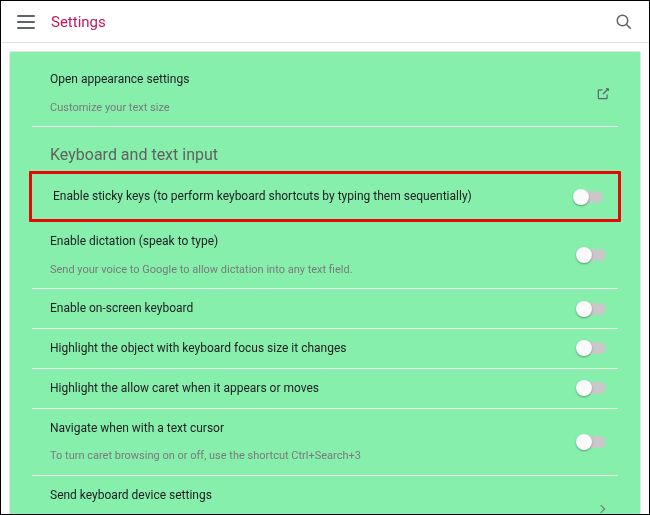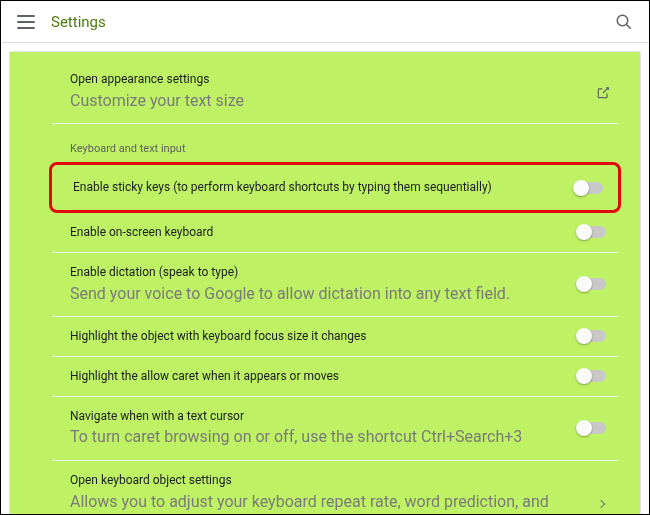--- a/index.html
+++ b/index.html
@@ -23,62 +23,61 @@
       display: flex; flex-direction: column;
       justify-content: space-between;
       margin-right: 16px;
       cursor: pointer;
     }
     .menu-icon span {
       display: block; height: 2px; background: #5f6368; border-radius: 1px;
     }
     .header-title {
       font-size: 15px;
-      color: #4d7c0f;
+      color: #be185d;
       font-weight: 400;
     }
     .spacer { flex: 1; }
     .search-icon { width: 18px; height: 18px; cursor: pointer; }
     .search-icon svg { stroke: #5f6368; }
     .page {
       padding: 8px 8px 0 8px;
       height: calc(515px - 42px);
     }
     .card {
       border: 1px solid #e4e4e4;
       border-radius: 2px;
-      background: #bef264;
+      background: #86efac;
       height: 100%;
       padding-top: 8px;
-      padding-left: 20px;
     }
     .content {
       margin: 0 22px;
     }
     .row {
       display: flex;
       align-items: center;
       padding: 11px 8px 11px 18px;
       border-bottom: 1px solid #eee;
     }
     .row.no-border { border-bottom: none; }
     .row .text { flex: 1; padding-right: 10px; }
     .row .title {
       font-size: 12px;
       color: #202124;
       line-height: 1.4;
     }
     .row .desc {
-      font-size: 16px;
+      font-size: 11px;
       color: #7a7a7a;
       line-height: 1.4;
-      margin-top: 2px;
+      margin-top: 12px;
     }
     .section-label {
-      font-size: 11px;
+      font-size: 16px;
       color: #616161;
       padding: 18px 0 5px 18px;
     }
     .toggle {
       width: 28px; height: 12px;
       background: #c8c8c8;
       border-radius: 6px;
       position: relative;
       cursor: pointer;
       flex-shrink: 0;
@@ -101,21 +100,21 @@
       border-top: 1.5px solid #757575;
       border-right: 1.5px solid #757575;
       transform: rotate(45deg);
       cursor: pointer;
       flex-shrink: 0;
       margin-right: 6px;
     }
     .highlight-box {
       border: 3px solid #e30909;
       margin: 2px -3px 0 -3px;
-      border-radius: 8px;
+      border-radius: 1px;
     }
     .highlight-box .row {
       padding: 14px 11px 14px 21px;
       border-bottom: none;
     }
   </style>
 </head>
 <body>
 
 <div class="header">
@@ -158,35 +157,35 @@
         <div class="row">
           <div class="text">
             <div class="title">Enable sticky keys (to perform keyboard shortcuts by typing them sequentially)</div>
           </div>
           <div class="toggle"></div>
         </div>
       </div>
 
       <div class="row">
         <div class="text">
-          <div class="title">Enable on-screen keyboard</div>
-        </div>
-        <div class="toggle"></div>
-      </div>
-
-      <div class="row">
-        <div class="text">
           <div class="title">Enable dictation (speak to type)</div>
           <div class="desc">Send your voice to Google to allow dictation into any text field.</div>
         </div>
         <div class="toggle"></div>
       </div>
 
       <div class="row">
         <div class="text">
+          <div class="title">Enable on-screen keyboard</div>
+        </div>
+        <div class="toggle"></div>
+      </div>
+
+      <div class="row">
+        <div class="text">
           <div class="title">Highlight the object with keyboard focus size it changes</div>
         </div>
         <div class="toggle"></div>
       </div>
 
       <div class="row">
         <div class="text">
           <div class="title">Highlight the allow caret when it appears or moves</div>
         </div>
         <div class="toggle"></div>
@@ -196,21 +195,21 @@
         <div class="text">
           <div class="title">Navigate when with a text cursor</div>
           <div class="desc">To turn caret browsing on or off, use the shortcut Ctrl+Search+3</div>
         </div>
         <div class="toggle"></div>
       </div>
 
 
       <div class="row no-border">
         <div class="text">
-          <div class="title">Open keyboard object settings</div>
+          <div class="title">Send keyboard device settings</div>
           <div class="desc">Allows you to adjust your keyboard repeat rate, word prediction, and more</div>
         </div>
         <div class="chevron"></div>
       </div>
 
     </div>
   </div>
 </div>
 
 </body></html>

